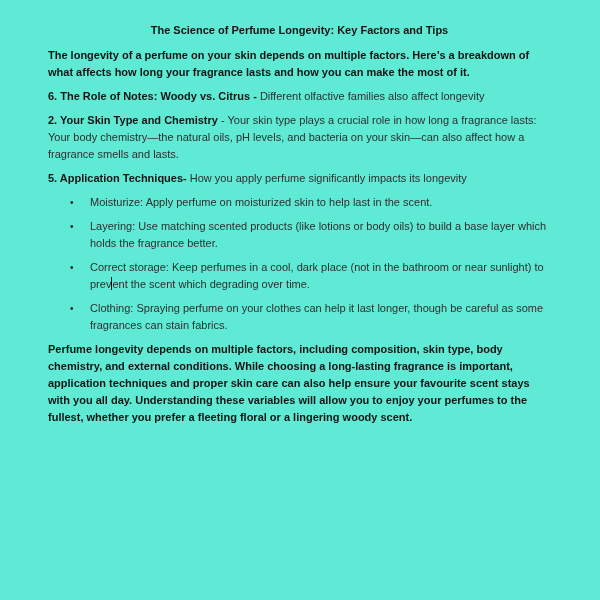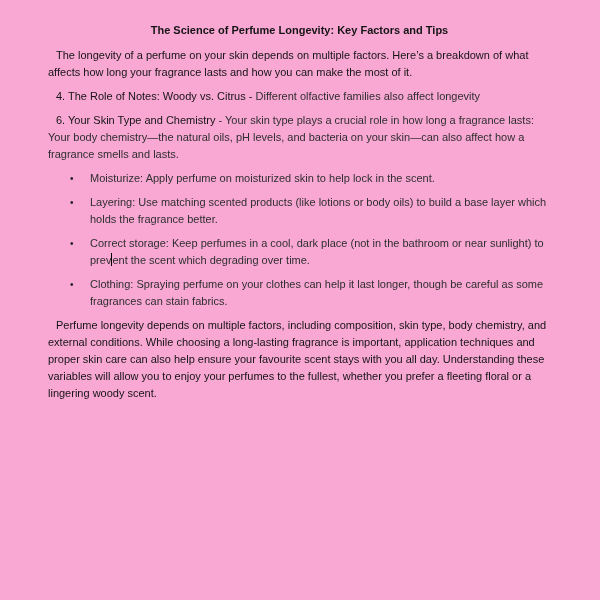--- a/index.html
+++ b/index.html
@@ -11,40 +11,39 @@
     width: 600px;
     height: 600px;
     overflow: hidden;
     font-family: "Liberation Sans", sans-serif;
   }
   .page {
     box-sizing: border-box;
     width: 600px;
     height: 600px;
     padding: 22px 49px 10px 48px;
-    background: #f9a8d4;
+    background: #5eead4;
     color: #2e2e2e;
     font-size: 11px;
     line-height: 17px;
   }
   .title {
     font-size: 11px;
     line-height: 17px;
     font-weight: bold;
     color: #141414;
     text-align: center;
     margin: 0 0 8px 0;
   }
   .block {
     margin: 0 0 7px 0;
   }
   .b {
-    font-weight: normal;
+    font-weight: bold;
     color: #141414;
-    margin-left: 8px;
   }
   .bullet {
     display: flex;
     margin: 0 0 7px 0;
     padding-left: 22px;
   }
   .bullet .marker {
     flex: none;
     width: 20px;
     color: #1c1c1c;
@@ -61,25 +60,26 @@
     vertical-align: -2px;
   }
 </style>
 </head>
 <body>
 
 <div class="page">
   <h1 class="title">The Science of Perfume Longevity: Key Factors and Tips</h1>
   <div>
       <p class="block paragraph"><span class="b">The longevity of a perfume on your skin depends on multiple factors. Here’s a breakdown of what affects how long your fragrance lasts and how you can make the most of it.</span></p>
-      <p class="block paragraph"><span class="b">4. The Role of Notes: Woody vs. Citrus - </span><span class="r">Different olfactive families also affect longevity</span></p>
-      <p class="block paragraph"><span class="b">6. Your Skin Type and Chemistry</span><span class="r"> - Your skin type plays a crucial role in how long a fragrance lasts: Your body chemistry—the natural oils, pH levels, and bacteria on your skin—can also affect how a fragrance smells and lasts.</span></p>
+      <p class="block paragraph"><span class="b">6. The Role of Notes: Woody vs. Citrus - </span><span class="r">Different olfactive families also affect longevity</span></p>
+      <p class="block paragraph"><span class="b">2. Your Skin Type and Chemistry</span><span class="r"> - Your skin type plays a crucial role in how long a fragrance lasts: Your body chemistry—the natural oils, pH levels, and bacteria on your skin—can also affect how a fragrance smells and lasts.</span></p>
+      <p class="block paragraph"><span class="b">5. Application Techniques-</span><span class="r"> How you apply perfume significantly impacts its longevity</span></p>
       <div class="bullet">
         <span class="marker">•</span>
-        <span class="content"><span class="r">Moisturize: Apply perfume on moisturized skin to help lock in the scent.</span></span>
+        <span class="content"><span class="r">Moisturize: Apply perfume on moisturized skin to help last in the scent.</span></span>
       </div>
       <div class="bullet">
         <span class="marker">•</span>
         <span class="content"><span class="r">Layering: Use matching scented products (like lotions or body oils) to build a base layer which holds the fragrance better.</span></span>
       </div>
       <div class="bullet">
         <span class="marker">•</span>
         <span class="content"><span class="r">Correct storage: Keep perfumes in a cool, dark place (not in the bathroom or near sunlight) to prev</span><span class="caret"></span><span class="r">ent the scent which degrading over time.</span></span>
       </div>
       <div class="bullet">

